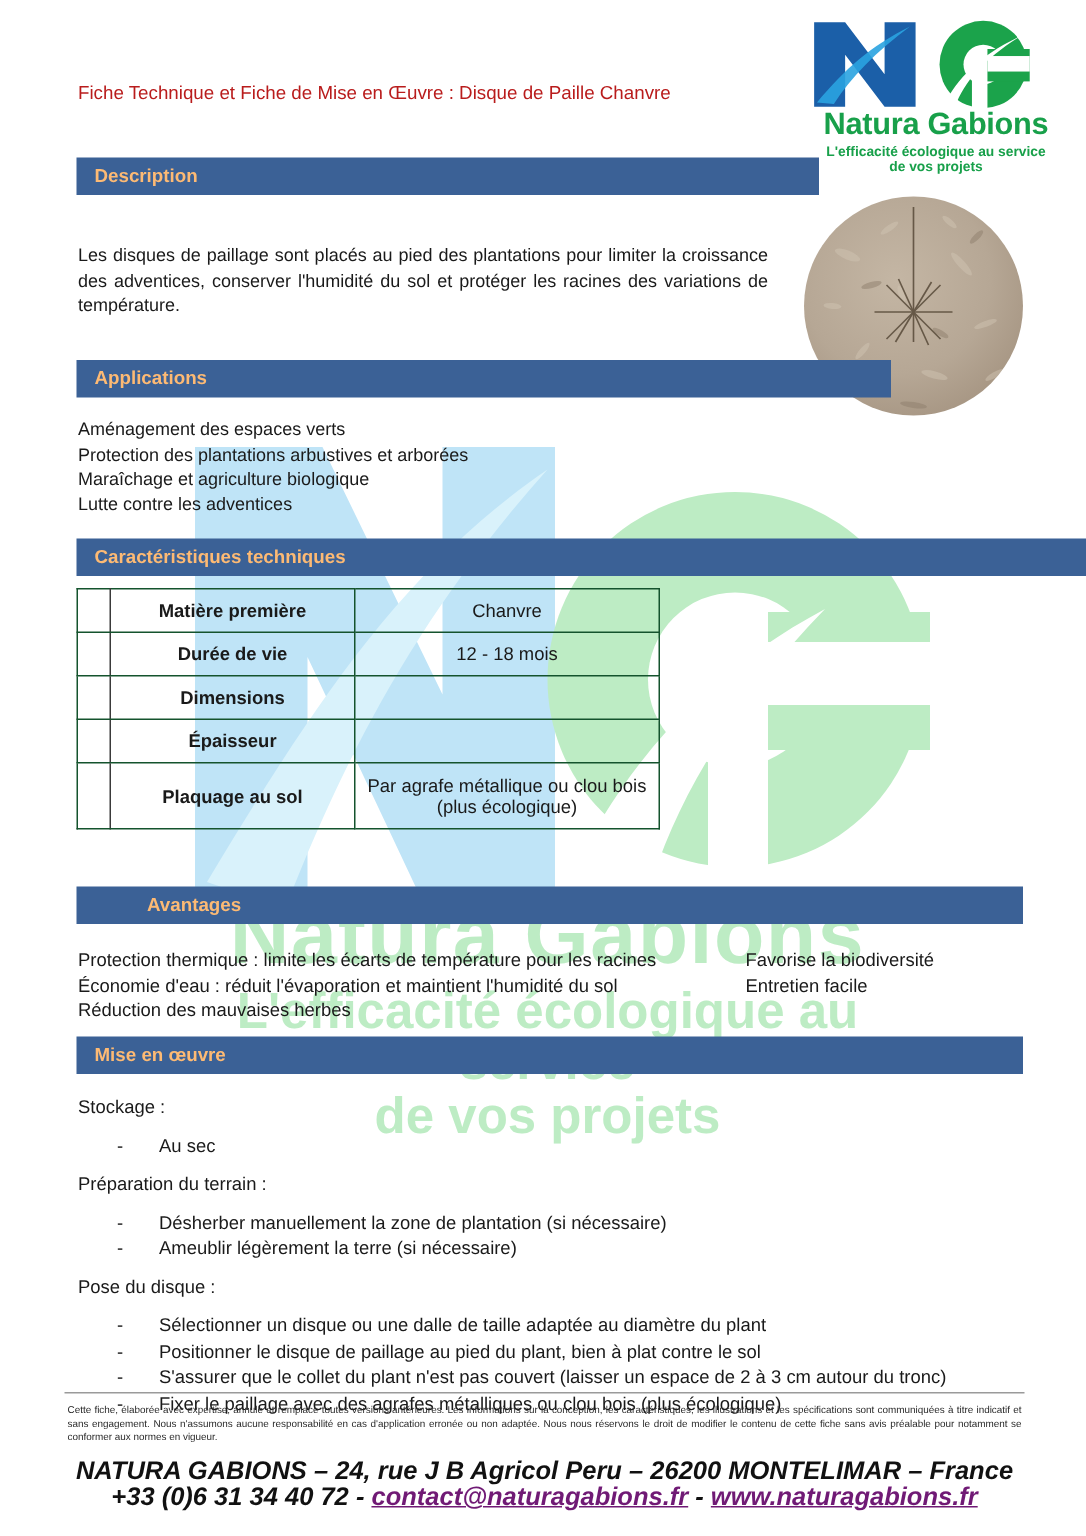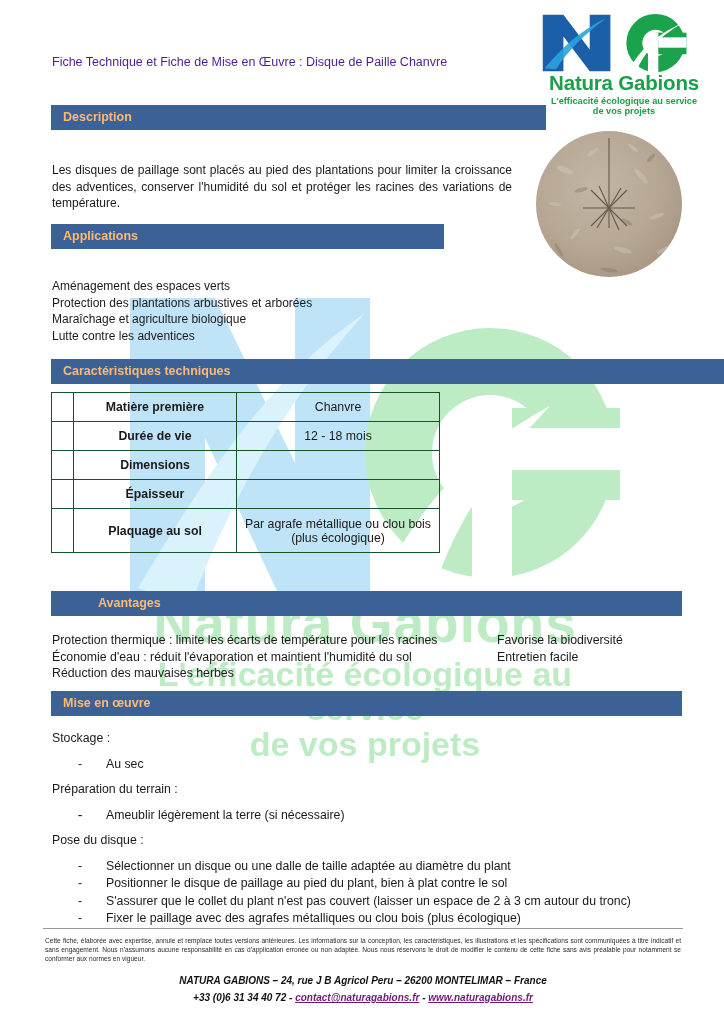--- a/index.html
+++ b/index.html
@@ -48,21 +48,21 @@
   .wm-text .l1 { font-size: 55px; letter-spacing: 1px; }
   .wm-text .l2 { font-size: 34px; margin-top: 6px;}
   .wm-text .l3 { font-size: 34px; margin-top: 2px;}
 
   
   .doc-title {
     position: absolute;
     left: 52px;
     top: 55px;
     font-size: 12.5px;
-    color: #4c1d95;
+    color: #b91c1c;
     z-index: 3;
   }
   .logo {
     position: absolute;
     right: 14px;
     top: 12px;
     width: 172px;
     text-align: center;
     z-index: 3;
   }
@@ -180,21 +180,21 @@
     color: #2a2a2a;
     z-index: 3;
   }
   .contact {
     position: absolute;
     left: 45px; top: 972px;
     width: 636px;
     text-align: center;
     font-style: italic;
     font-weight: bold;
-    font-size: 10px;
+    font-size: 17px;
     line-height: 17px;
     color: #111;
     z-index: 3;
   }
   .contact a {
     color: #701a75;
     text-decoration: underline;
   }
 </style>
 </head>
@@ -288,21 +288,21 @@
         <line x1="56" y1="96" x2="92" y2="60"></line>
         <line x1="64" y1="56" x2="84" y2="100"></line>
         <line x1="62" y1="98" x2="86" y2="58"></line>
       </g>
     </svg>
   </div>
 
   <div class="bar" style="left:51px; top:105px; width:495px;">Description</div>
   <div class="block justified" style="left:52px; top:162px; width:460px;">Les disques de paillage sont placés au pied des plantations pour limiter la croissance des adventices, conserver l'humidité du sol et protéger les racines des variations de température.</div>
 
-  <div class="bar" style="left:51px; top:224px; width:393px;">Applications</div>
+  <div class="bar" style="left:51px; top:240px; width:543px;">Applications</div>
   <div class="block" style="left:52px; top:278px; width:460px;">
     <div>Aménagement des espaces verts</div>
     <div>Protection des plantations arbustives et arborées</div>
     <div>Maraîchage et agriculture biologique</div>
     <div>Lutte contre les adventices</div>
   </div>
 
   <div class="bar" style="left:51px; top:359px; width:686px;">Caractéristiques techniques</div>
 
   <table class="spec-table">
@@ -359,20 +359,21 @@
           <span>Au sec</span>
         </li>
       </ul>
     </div>
 
     <div class="gap">
       <p class="lead">Préparation du terrain :</p>
       <ul>
         <li>
           <span class="dash">-</span>
+          <span>Désherber manuellement la zone de plantation (si nécessaire)</span>
         </li>
         <li>
           <span class="dash">-</span>
           <span>Ameublir légèrement la terre (si nécessaire)</span>
         </li>
       </ul>
     </div>
 
     <div class="gap">
       <p class="lead">Pose du disque :</p>

